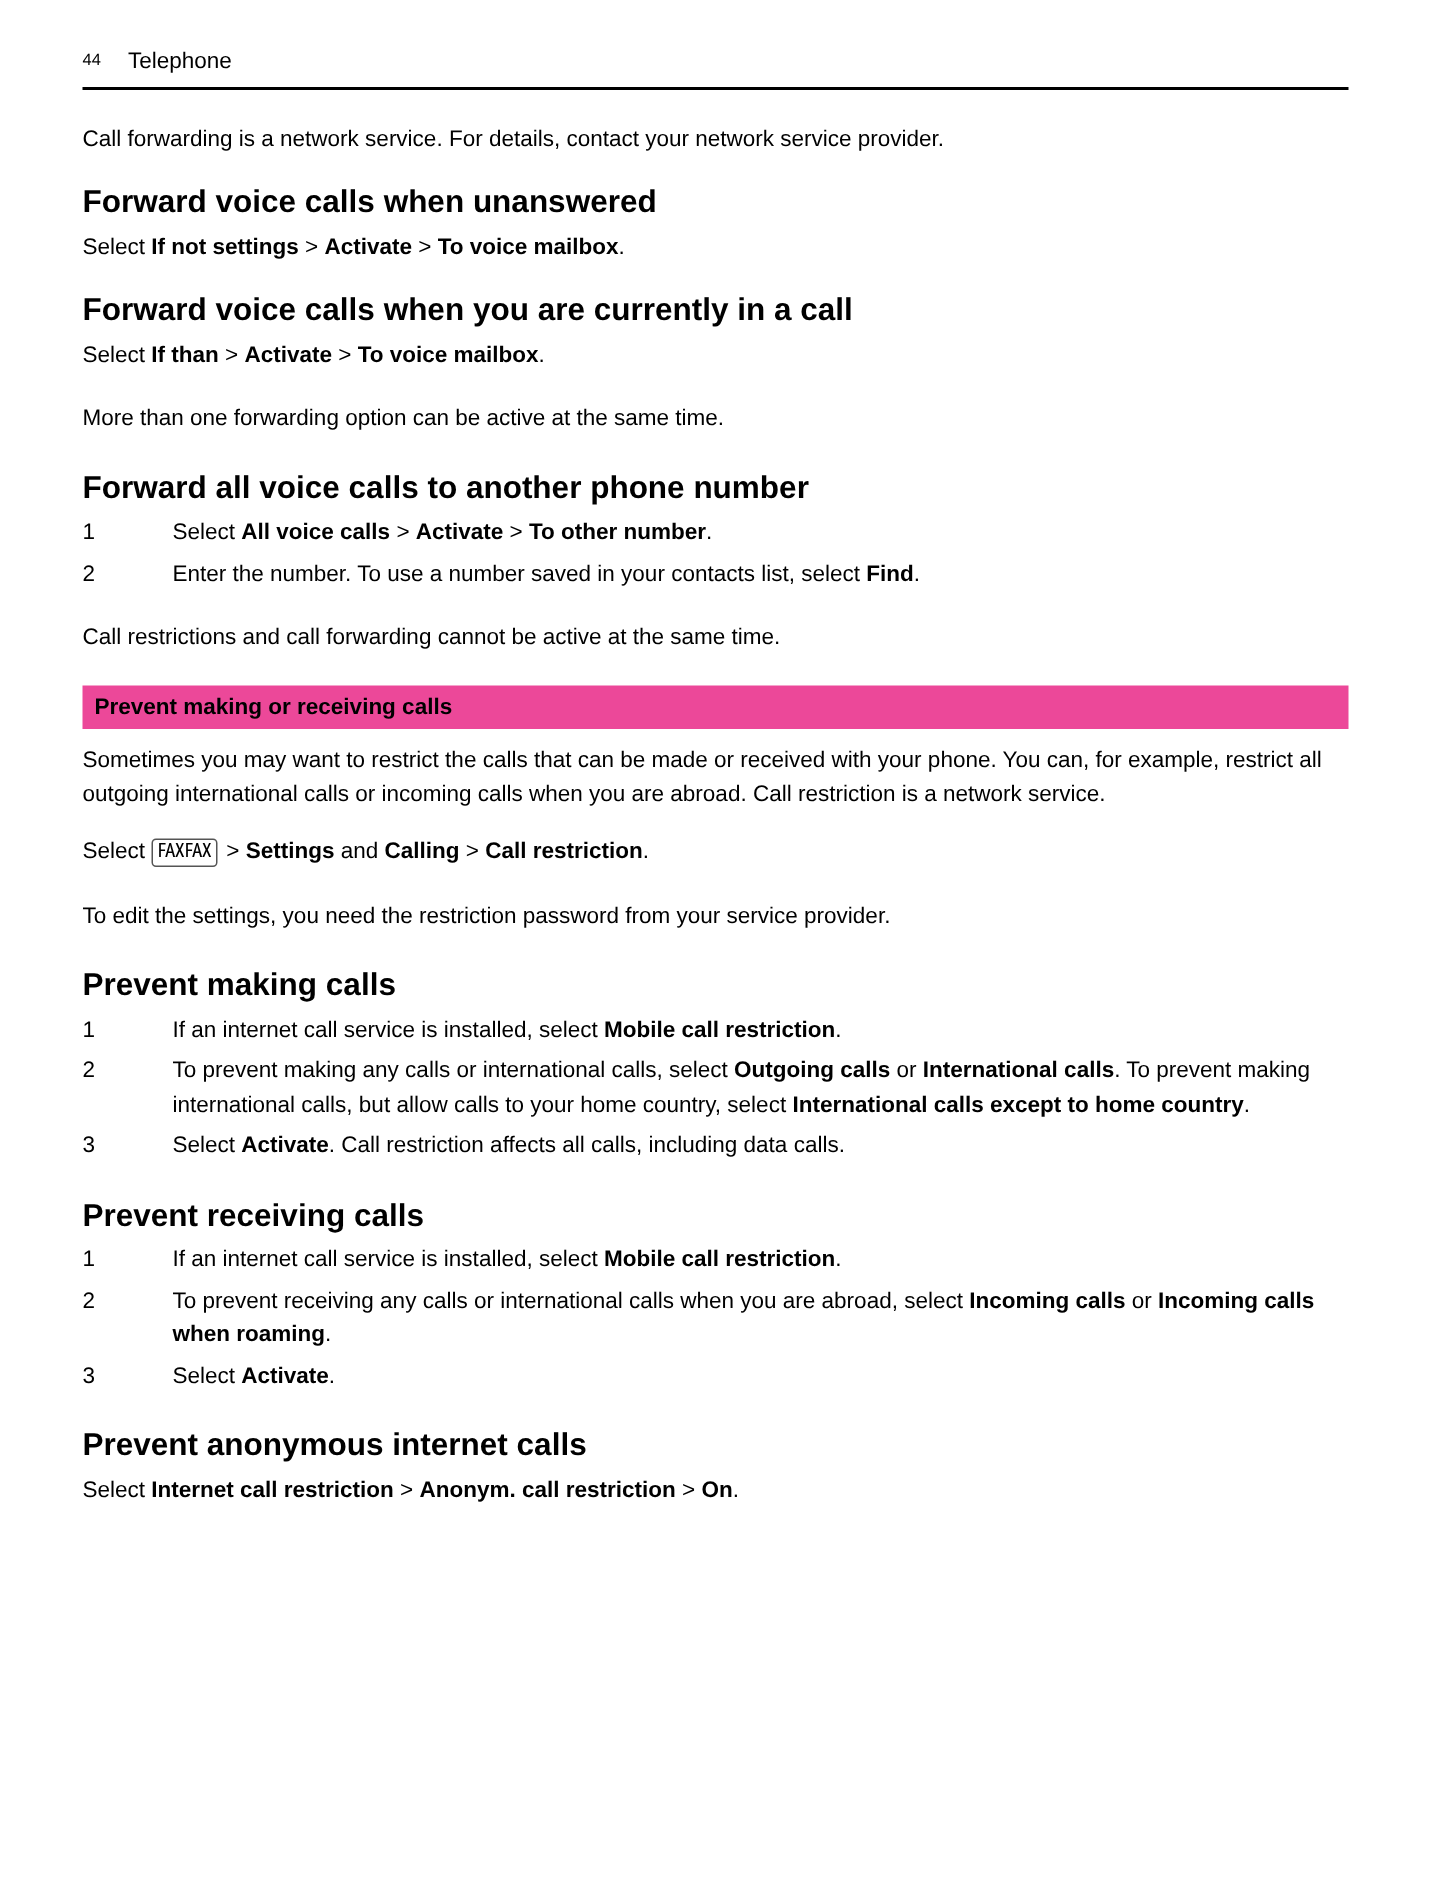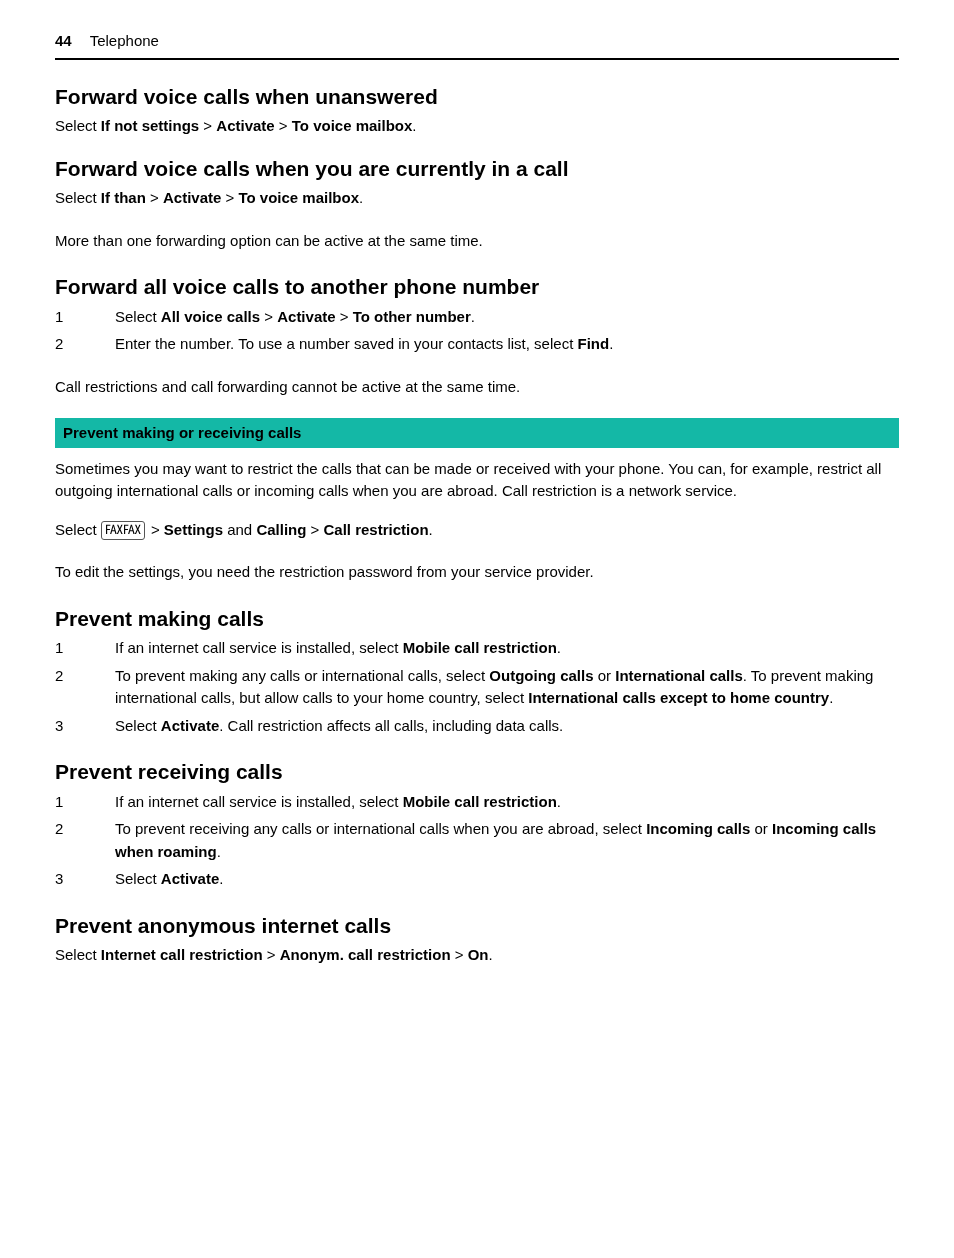--- a/index.html
+++ b/index.html
@@ -20,22 +20,22 @@
       padding: 30px 55px 40px 55px;
     }
     .header {
       display: flex;
       align-items: center;
       border-bottom: 2px solid #000;
       padding-bottom: 6px;
       margin-bottom: 22px;
     }
     .header-page-num {
-      font-weight: bold;
-      font-size: 15px;
+      font-weight: normal;
+      font-size: 11px;
       margin-right: 18px;
     }
     .header-title {
       font-weight: normal;
       font-size: 15px;
     }
     .intro-text {
       margin-bottom: 18px;
       font-size: 15px;
       line-height: 1.5;
@@ -54,21 +54,21 @@
     .gap {
       margin-bottom: 16px;
     }
     .gap-large {
       margin-bottom: 20px;
     }
     .bold {
       font-weight: bold;
     }
     .section-banner {
-      background: #14b8a6;
+      background: #ec4899;
       font-weight: bold;
       font-size: 15px;
       padding: 4px 8px;
       margin-bottom: 10px;
       margin-top: 18px;
     }
     .numbered-list {
       list-style: none;
       padding: 0;
       margin: 0 0 10px 0;
@@ -104,20 +104,21 @@
 </head>
 <body>
 
 <div class="page">
 
   <div class="header">
     <span class="header-page-num">44</span>
     <span class="header-title">Telephone</span>
   </div>
 
+  <p class="intro-text gap">Call forwarding is a network service. For details, contact your network service provider.</p>
 
   <div class="gap">
     <p class="section-heading">Forward voice calls when unanswered</p>
     <p class="section-text">
       Select <span class="bold">If not settings</span>  &gt; <span class="bold">Activate</span>  &gt; <span class="bold">To voice mailbox</span>.
     </p>
   </div>
 
   <div class="gap-large">
     <p class="section-heading">Forward voice calls when you are currently in a call</p>

